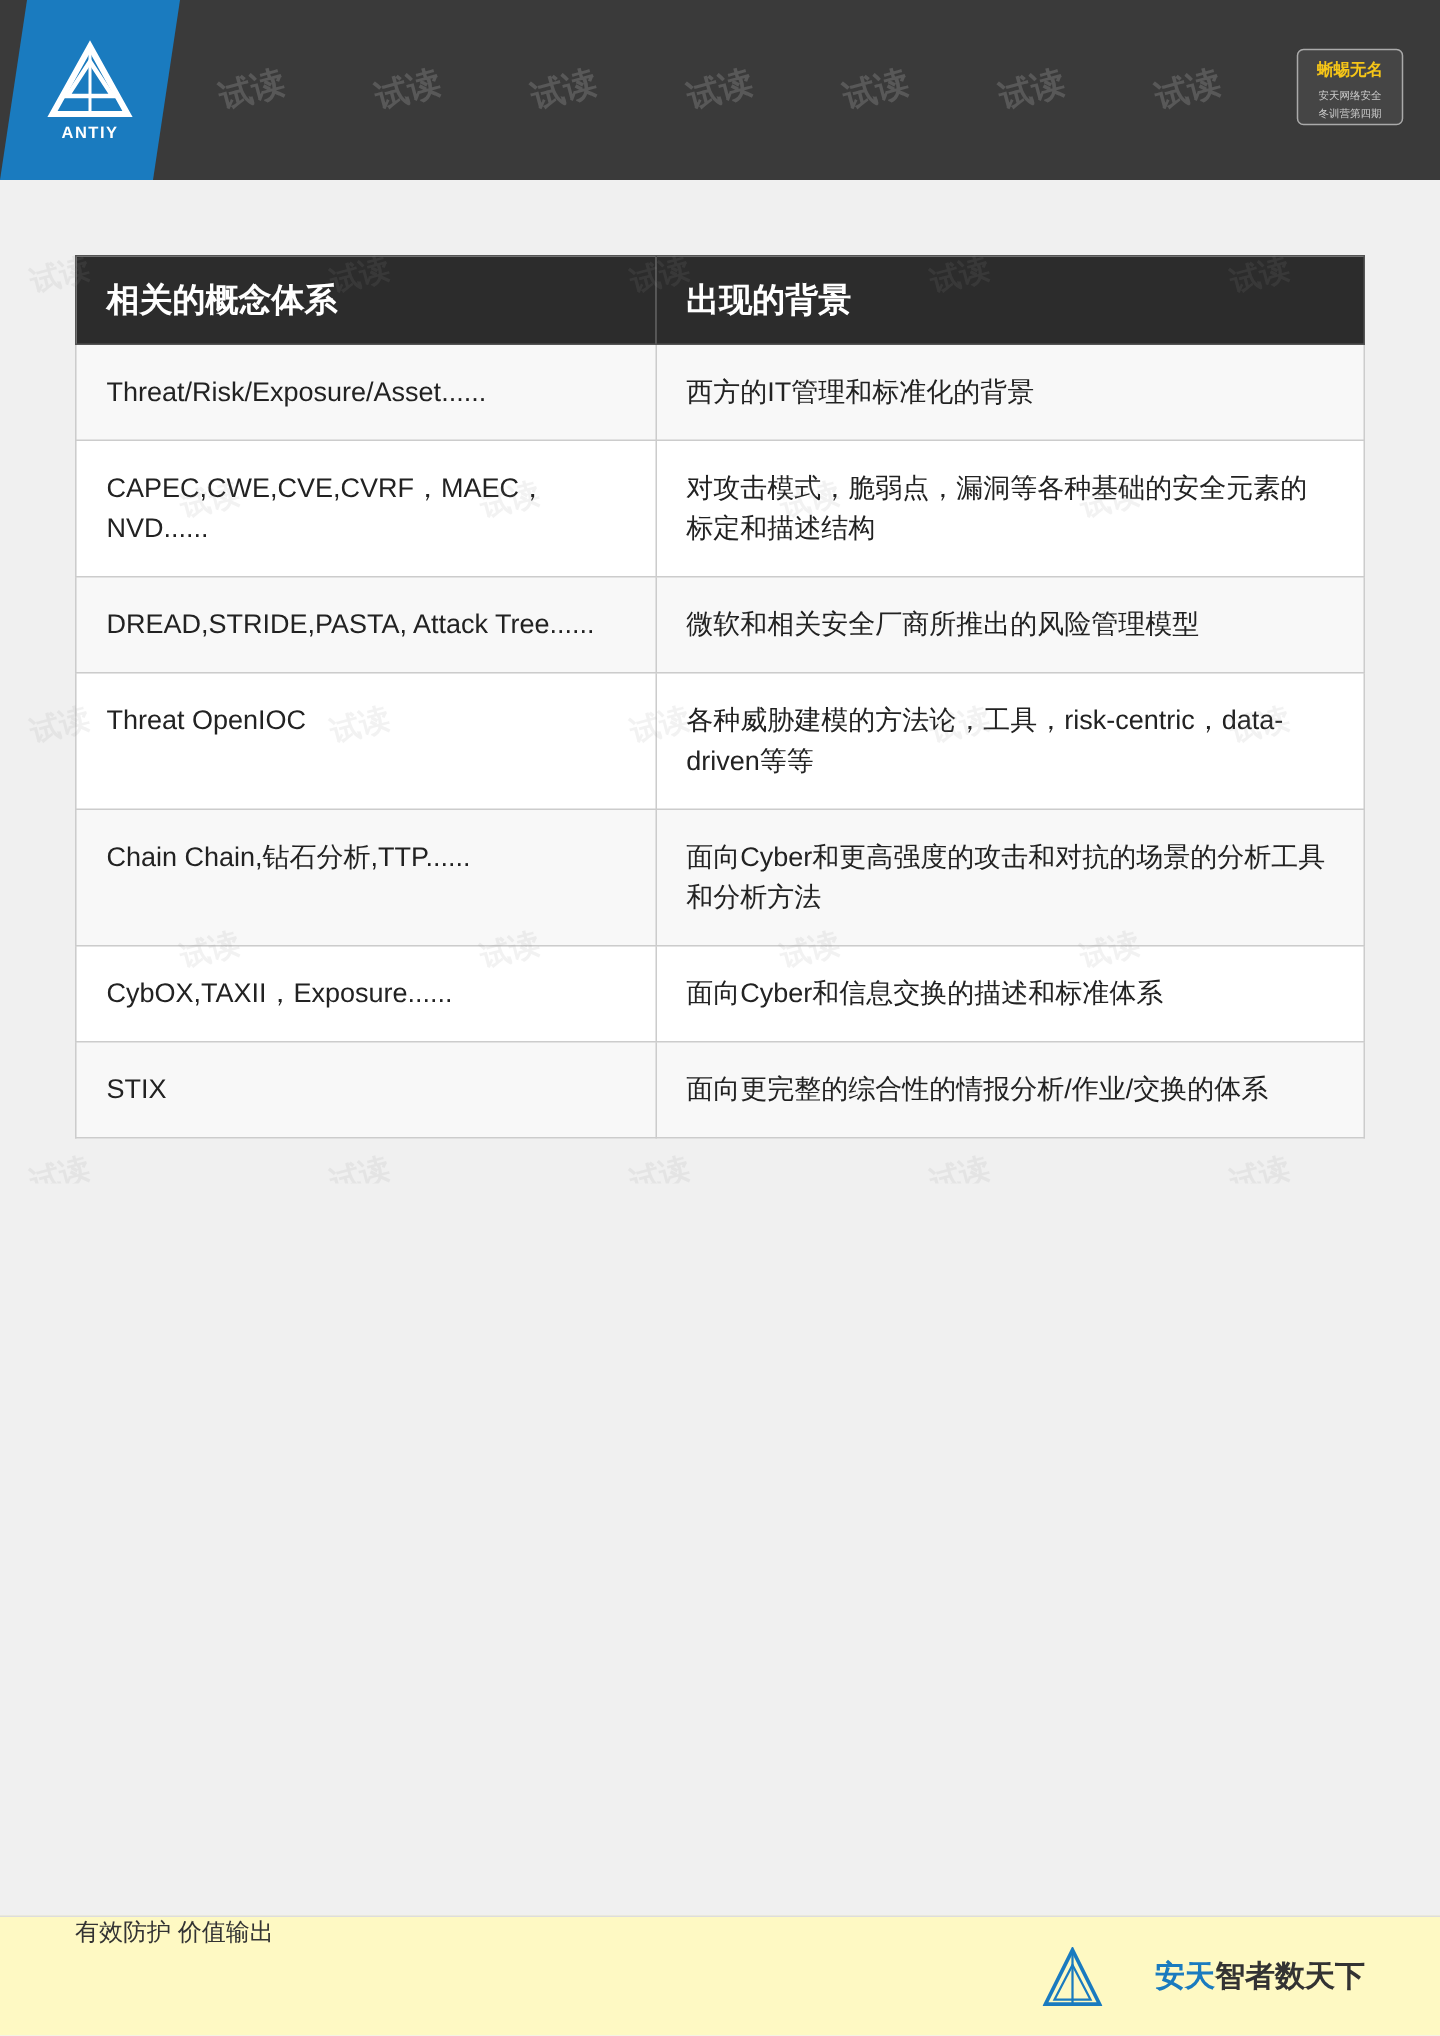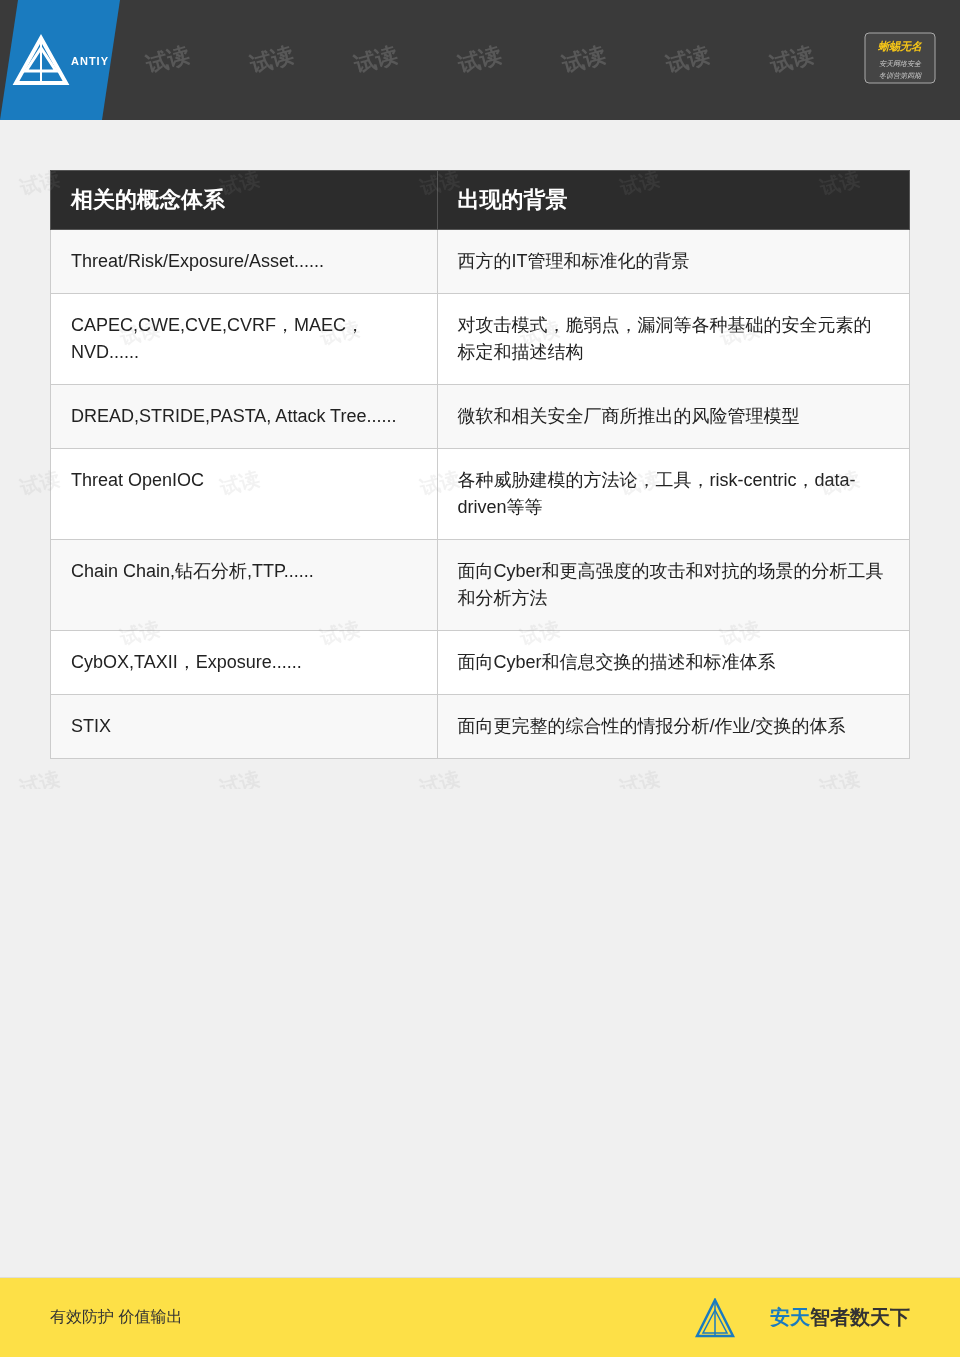--- a/index.html
+++ b/index.html
@@ -22,21 +22,21 @@
       align-items: center;
       justify-content: space-between;
     }
 
     .logo-area {
       width: 120px;
       height: 120px;
       background: #1a7bbf;
       clip-path: polygon(15% 0%, 100% 0%, 85% 100%, 0% 100%);
       display: flex;
-      flex-direction: row;
+      flex-direction: column;
       align-items: center;
       justify-content: center;
       position: relative;
     }
 
     .logo-icon {
       width: 60px;
       height: 55px;
     }
 
@@ -62,21 +62,20 @@
       color: rgba(180,180,180,0.25);
       font-size: 22px;
       font-weight: bold;
       transform: rotate(-15deg);
       white-space: nowrap;
     }
 
     .header-right-logo {
       margin-right: 20px;
       text-align: right;
-      font-style: italic;
     }
 
     
     .main-content {
       padding: 40px 50px 30px 50px;
       position: relative;
     }
 
     .main-watermark {
       position: absolute;
@@ -130,23 +129,22 @@
       background: #ffffff;
     }
 
     
     .footer {
       position: absolute;
       bottom: 0;
       left: 0;
       right: 0;
       height: 80px;
-      background: #fde047;
-      display: flex;
-      align-items: center;
+      background: #fef9c3;
+      display: flex;
       justify-content: space-between;
       padding: 0 50px;
       border-top: 1px solid #ddd;
     }
 
     .footer-left {
       color: #333;
       font-size: 16px;
     }
 

